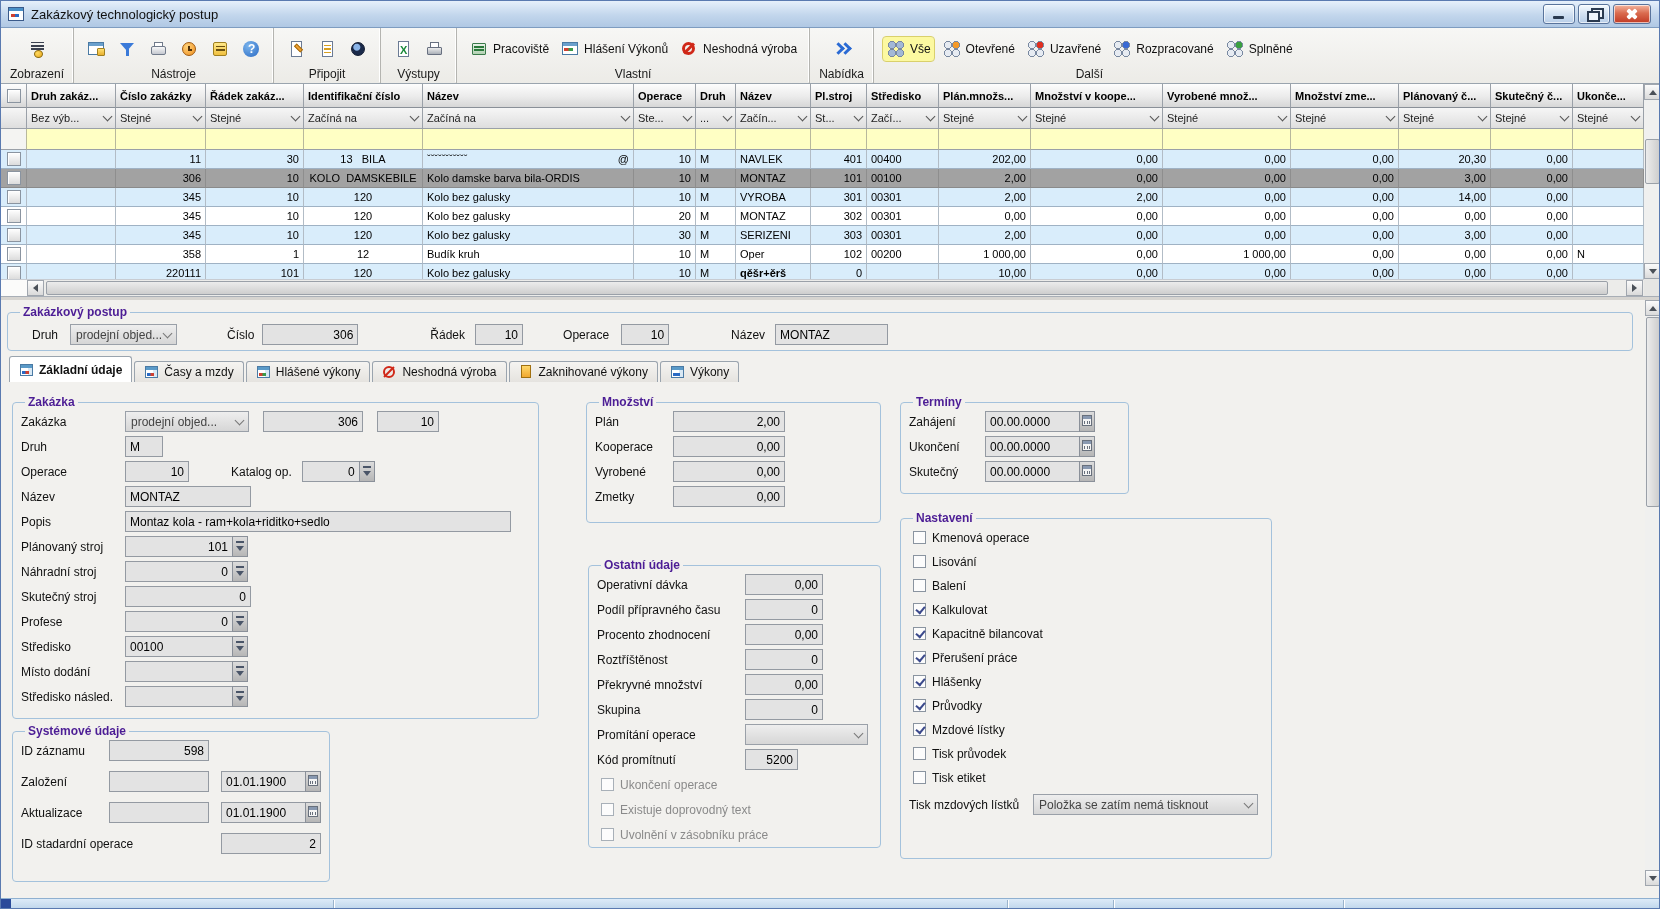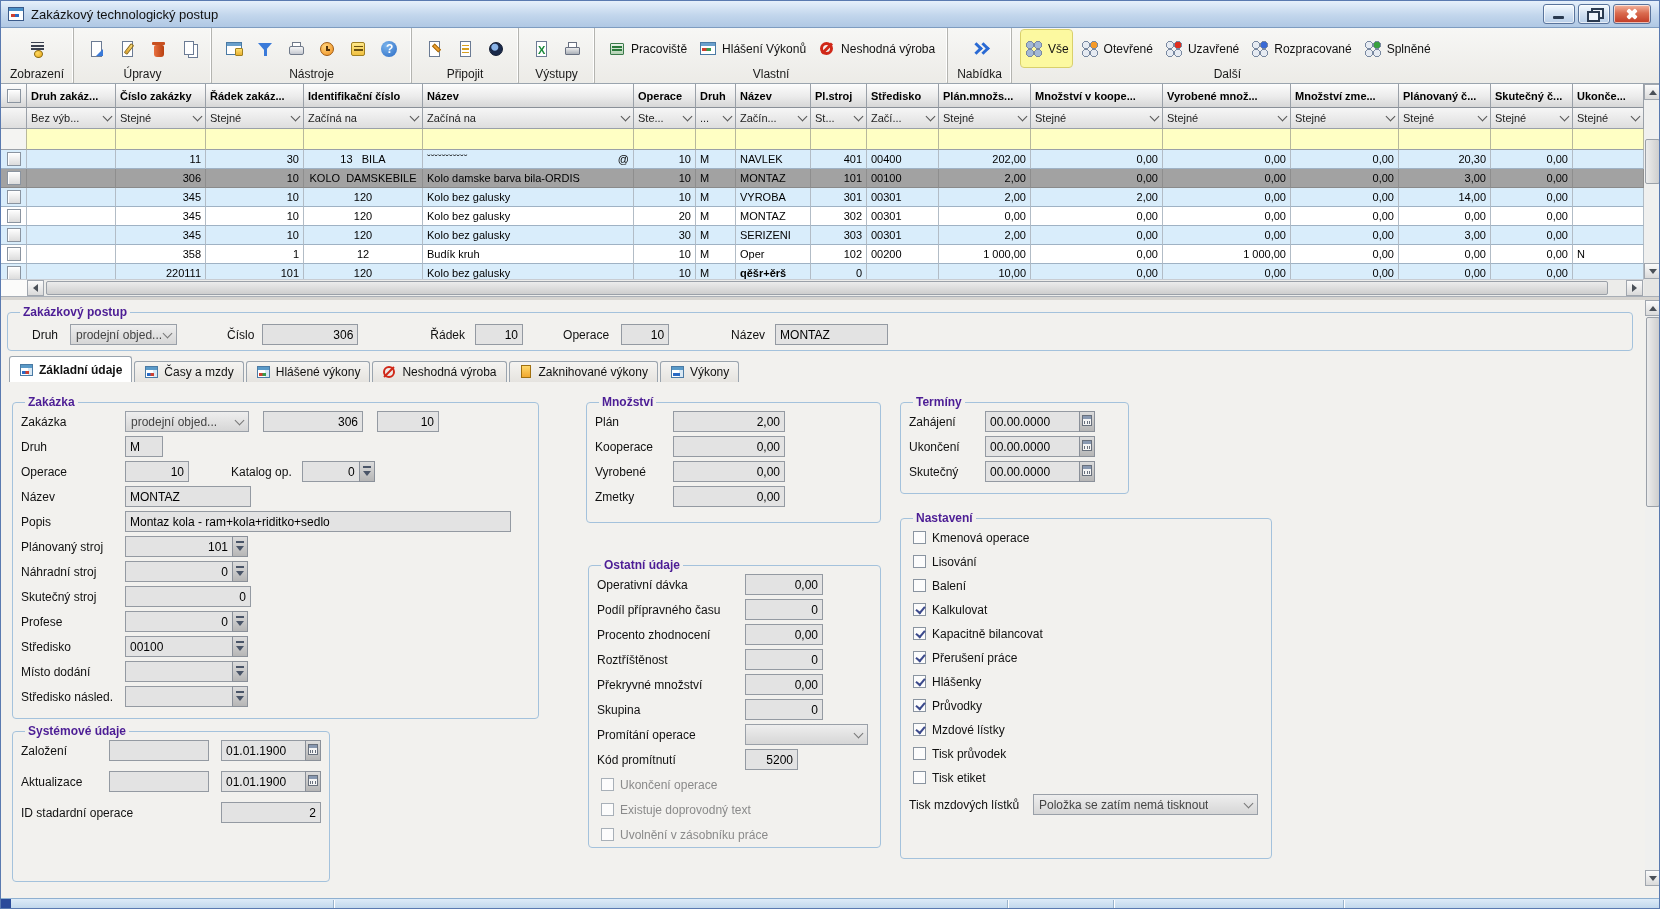--- a/index.html
+++ b/index.html
@@ -13,21 +13,21 @@
   .win-btn.min::after{content:"";position:absolute;left:9px;bottom:4px;width:11px;height:3px;background:#2a3a50;border-radius:1px}
   .win-btn.restore::before{content:"";position:absolute;left:12px;top:3px;width:9px;height:7px;border:2px solid #2a3a50;background:#eef4fb}
   .win-btn.restore::after{content:"";position:absolute;left:8px;top:6px;width:9px;height:7px;border:2px solid #2a3a50;background:#eef4fb}
   .win-btn.close::before,.win-btn.close::after{content:"";position:absolute;left:16px;top:3px;width:4px;height:12px;background:#fff;border-radius:1px}
   .win-btn.close::before{transform:rotate(45deg)}
   .win-btn.close::after{transform:rotate(-45deg)}
   
   .toolbar{position:absolute;top:27px;left:0;right:0;height:56px;background:linear-gradient(#f7f7f5,#ecebe7);border-bottom:1px solid #9aa4ae;display:flex;box-sizing:border-box}
   .tgroup{display:flex;flex-direction:column;align-items:center;padding:2px 9px 1px;box-sizing:border-box}
   .tgroup+.tgroup{border-left:1px solid #b4b4b0;box-shadow:-2px 0 0 -1px #ffffff}
-  .titems{display:flex;gap:5px;flex:1}
+  .titems{display:flex;align-items:center;gap:5px;flex:1}
   .tlabel{font-size:12px;color:#1a1a1a;padding-bottom:1px}
   .tbtn{display:flex;align-items:center;gap:4px;padding:2px 3px;border-radius:3px;font-size:12px;color:#111;cursor:default}
   .tbtn.hl{background:#fcf9a0;outline:1px solid #d9d06c}
   
   .ticon{width:20px;height:20px;position:relative;display:inline-block;flex:none}
   .ticon::before,.ticon::after{content:"";position:absolute;box-sizing:border-box}
   .display-settings-icon::before{left:4px;top:3px;width:13px;height:8px;background:repeating-linear-gradient(to bottom,#3c4250 0 1.5px,transparent 1.5px 3.2px)}
   .display-settings-icon::after{left:7px;top:11px;width:9px;height:8px;border-radius:50%;background:radial-gradient(circle at 35% 35%,#ffd95e,#e8a81e);border:1px solid #8a6a10}
   .new-record-icon::before,.edit-record-icon::before,.copy-record-icon::before,.attach-note-icon::before,.attach-list-icon::before,.excel-export-icon::before{left:5px;top:2px;width:11px;height:16px;background:#fff;border:1px solid #6b7b94}
   .new-record-icon::after{right:3px;top:10px;border-left:7px solid transparent;border-bottom:7px solid #3a7ad9}
@@ -183,37 +183,20 @@
         <div class="titems">
           <div class="tbtn">
             <span class="ticon display-settings-icon"></span>
           </div>
         </div>
         <div class="tlabel">Zobrazení</div>
       </div>
       <div class="tgroup">
         <div class="titems">
           <div class="tbtn">
-            <span class="ticon new-record-icon"></span>
-          </div>
-          <div class="tbtn">
-            <span class="ticon edit-record-icon"></span>
-          </div>
-          <div class="tbtn">
-            <span class="ticon delete-record-icon"></span>
-          </div>
-          <div class="tbtn">
-            <span class="ticon copy-record-icon"></span>
-          </div>
-        </div>
-        <div class="tlabel">Úpravy</div>
-      </div>
-      <div class="tgroup">
-        <div class="titems">
-          <div class="tbtn">
             <span class="ticon table-tools-icon"></span>
           </div>
           <div class="tbtn">
             <span class="ticon filter-icon"></span>
           </div>
           <div class="tbtn">
             <span class="ticon export-table-icon"></span>
           </div>
           <div class="tbtn">
             <span class="ticon history-clock-icon"></span>
@@ -644,20 +627,24 @@
           </div>
           <div class="frow">
             <span class="flabel" style="width: 104px;">Středisko násled.</span>
             <div class="field" style="width: 108px;"></div>
             <span class="spin-btn"></span>
           </div>
         </fieldset>
         <fieldset class="box g-system">
           <legend>Systémové údaje</legend>
           <div class="frow">
+            <span class="flabel" style="width: 88px;">ID záznamu</span>
+            <div class="field right" style="width: 100px;">598</div>
+          </div>
+          <div class="frow">
             <span class="flabel" style="width: 88px;">Založení</span>
             <div class="field" style="width: 100px;"></div>
             <span style="width: 12px; flex: 0 0 auto;"></span>
             <div class="field" style="width: 85px;">01.01.1900</div>
             <span class="cal-btn"></span>
           </div>
           <div class="frow">
             <span class="flabel" style="width: 88px;">Aktualizace</span>
             <div class="field" style="width: 100px;"></div>
             <span style="width: 12px; flex: 0 0 auto;"></span>

